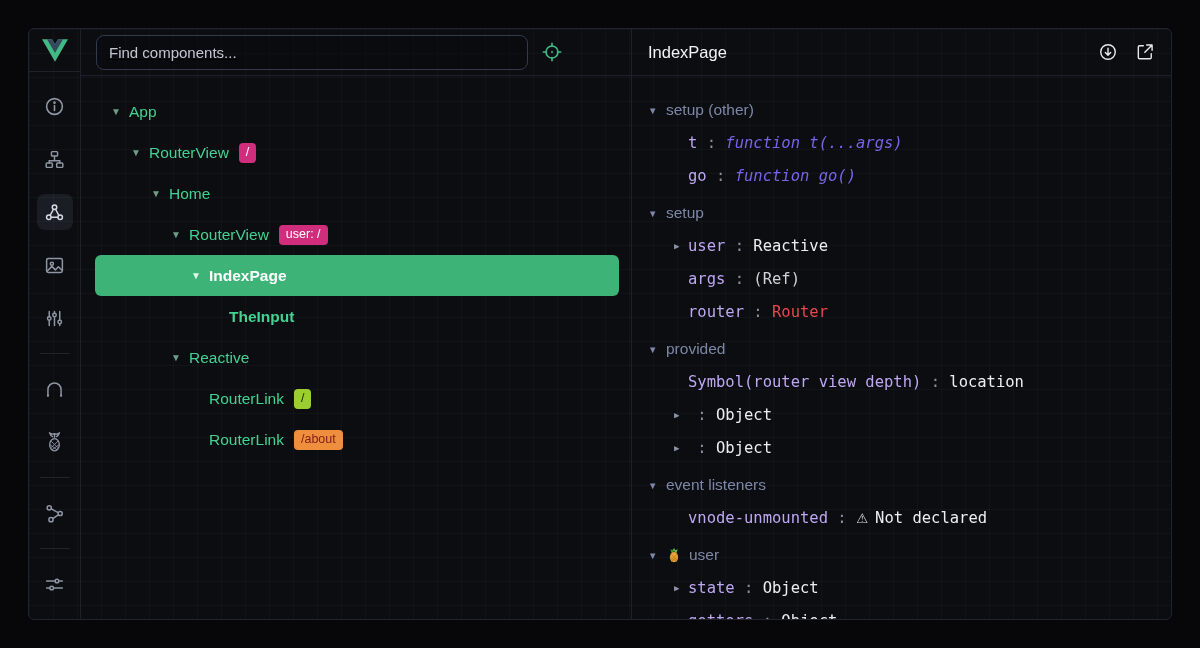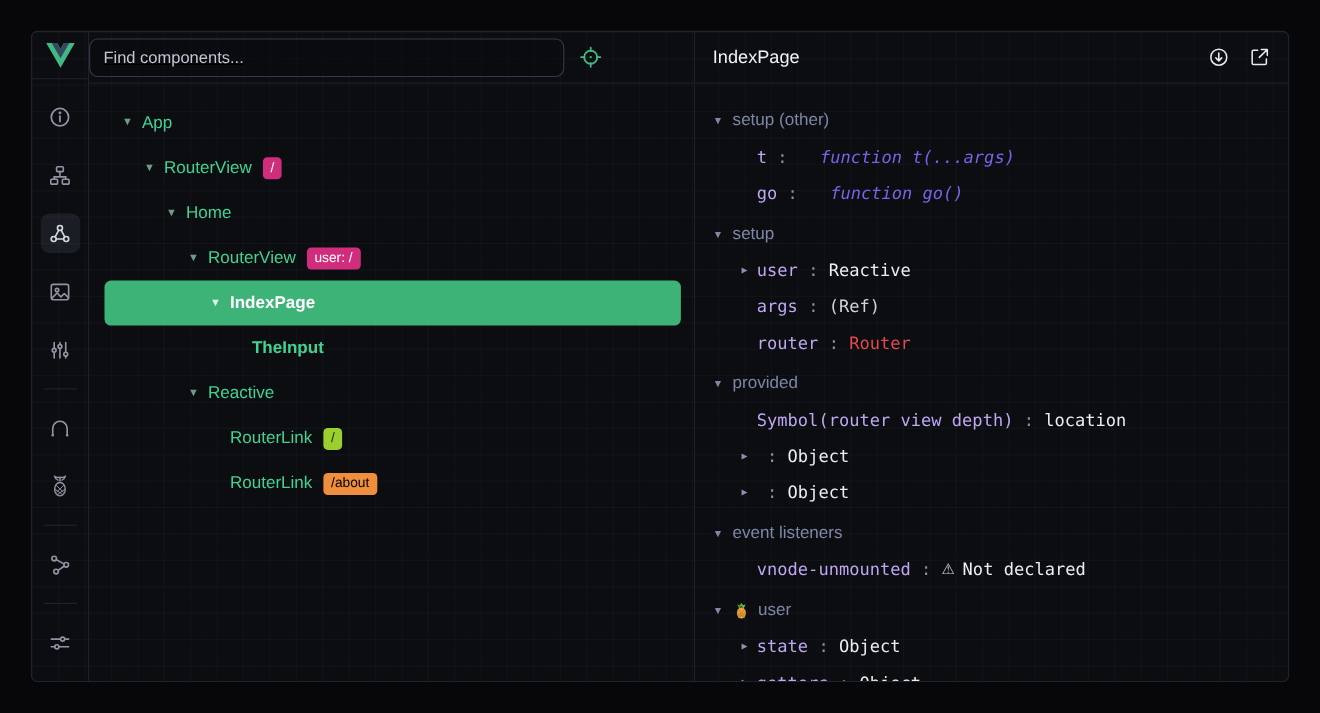--- a/index.html
+++ b/index.html
@@ -24,55 +24,55 @@
   .logo-box { height:47px; width:100%; display:flex; align-items:center; justify-content:center; border-bottom:1px solid #20202a; cursor:pointer; }
   .logo-box svg { width:26px; height:23px; }
   .side-nav { padding-top:16px; display:flex; flex-direction:column; align-items:center; }
   .side-btn { width:36px; height:36px; margin-bottom:17px; border-radius:8px; display:flex; align-items:center; justify-content:center; color:#8f95a3; cursor:pointer; }
   .side-btn.active { background:rgba(170,190,210,0.10); color:#d4d9e1; }
   .side-btn svg { width:21px; height:21px; }
   .side-divider { width:30px; height:1px; background:#23232e; margin:0 0 17px; }
   
   .tree-panel { flex:1; min-width:0; display:flex; flex-direction:column; border-right:1px solid #20202a; }
   .panel-header { height:47px; flex-shrink:0; border-bottom:1px solid #20202a; display:flex; align-items:center; }
-  .search-box { width:432px; height:35px; background:rgba(9,11,15,0.55); border:1px solid #333a4d; border-radius:8px; display:flex; align-items:center; padding:0 12px;text-decoration:underline; }
+  .search-box { margin-left:15px; width:432px; height:35px; background:rgba(9,11,15,0.55); border:1px solid #333a4d; border-radius:8px; display:flex; align-items:center; padding:0 12px;text-decoration:underline; }
   .search-input { flex:1; background:transparent; border:none; outline:none; color:#d7dae2; font-size:15px; font-family:inherit; cursor:text; }
   .search-input::placeholder { color:#c3c7d2; opacity:1; }
   .target-btn { margin-left:13px; width:22px; height:22px; color:#42b883; cursor:pointer; display:flex; }
   .target-btn svg { width:22px; height:22px; }
   .tree-body { padding-top:15px; overflow:hidden; }
   .tree-row { height:41px; display:flex; align-items:center; margin:0 12px 0 14px; border-radius:6px; cursor:pointer; white-space:nowrap; }
   .tree-row.selected { background:#3db378; }
   .tw { width:18px; flex-shrink:0; font-size:10px; color:#6f9c86; }
   .tree-row.selected .tw { color:#e2f6ec; }
   .tree-label { font-size:15.5px; color:#42d392; }
   .tree-row.selected .tree-label { color:#ffffff; font-weight:600; }
   .badge { margin-left:10px; font-size:12.5px; padding:2.5px 7px; border-radius:4px; line-height:1.2; font-weight:500; }
   .badge-pink   { background:#d02e7d; color:#ffffff; }
   .badge-lime   { background:#9bcf30; color:#1d2b00; }
-  .badge-orange { background:#ef8e3c; color:#000000; }
+  .badge-orange { background:#ef8e3c; color:#7f1d1d; }
   
   .inspector { width:539px; flex-shrink:0; display:flex; flex-direction:column; min-width:0; }
   .insp-header { justify-content:space-between; padding:0 16px; }
   .insp-title { font-size:16.5px; color:#f2f3f6; font-weight:500; }
   .insp-actions { display:flex; gap:17px; color:#e7e9ee; }
   .insp-actions .hbtn { width:20px; height:20px; cursor:pointer; display:flex; }
   .insp-actions svg { width:20px; height:20px; }
   .insp-body { flex:1; padding:18px 0 0 16px; overflow:hidden; }
   .sec-header { height:32px; display:flex; align-items:center; color:#7e88a6; font-size:15.5px; cursor:pointer; white-space:nowrap; }
   .sec-header.gap { margin-top:5px; }
   .sec-arrow { width:18px; flex-shrink:0; font-size:9.5px; color:#7e88a6; }
   .sec-ico { margin-right:7px; display:flex; }
   .sec-ico svg { width:16px; height:16px; }
   .item-row { height:33px; display:flex; align-items:center; padding-left:26px; font-family:"DejaVu Sans Mono",monospace; font-size:15.5px; white-space:nowrap; overflow:hidden; }
   .item-arrow { width:14px; flex-shrink:0; font-size:9px; color:#8a93ab; cursor:pointer; }
   .k { color:#bfa7f3; }
   .sep { color:#8b8fa0; white-space:pre; }
   .v { color:#ededf1; }
-  .v-function { color:#7a63e8; font-style:italic;margin-left:20px; }
+  .v-function { color:#7a63e8; font-style:italic; }
   .v-red { color:#e5484d; }
   .v-muted { color:#cfd2da; }
   .warn { color:#d8dade; margin-right:7px; font-family:"DejaVu Sans",sans-serif; font-size:13.5px; }
 </style>
 </head>
 <body>
 
 <div class="frame">
 
   <aside class="sidebar">

